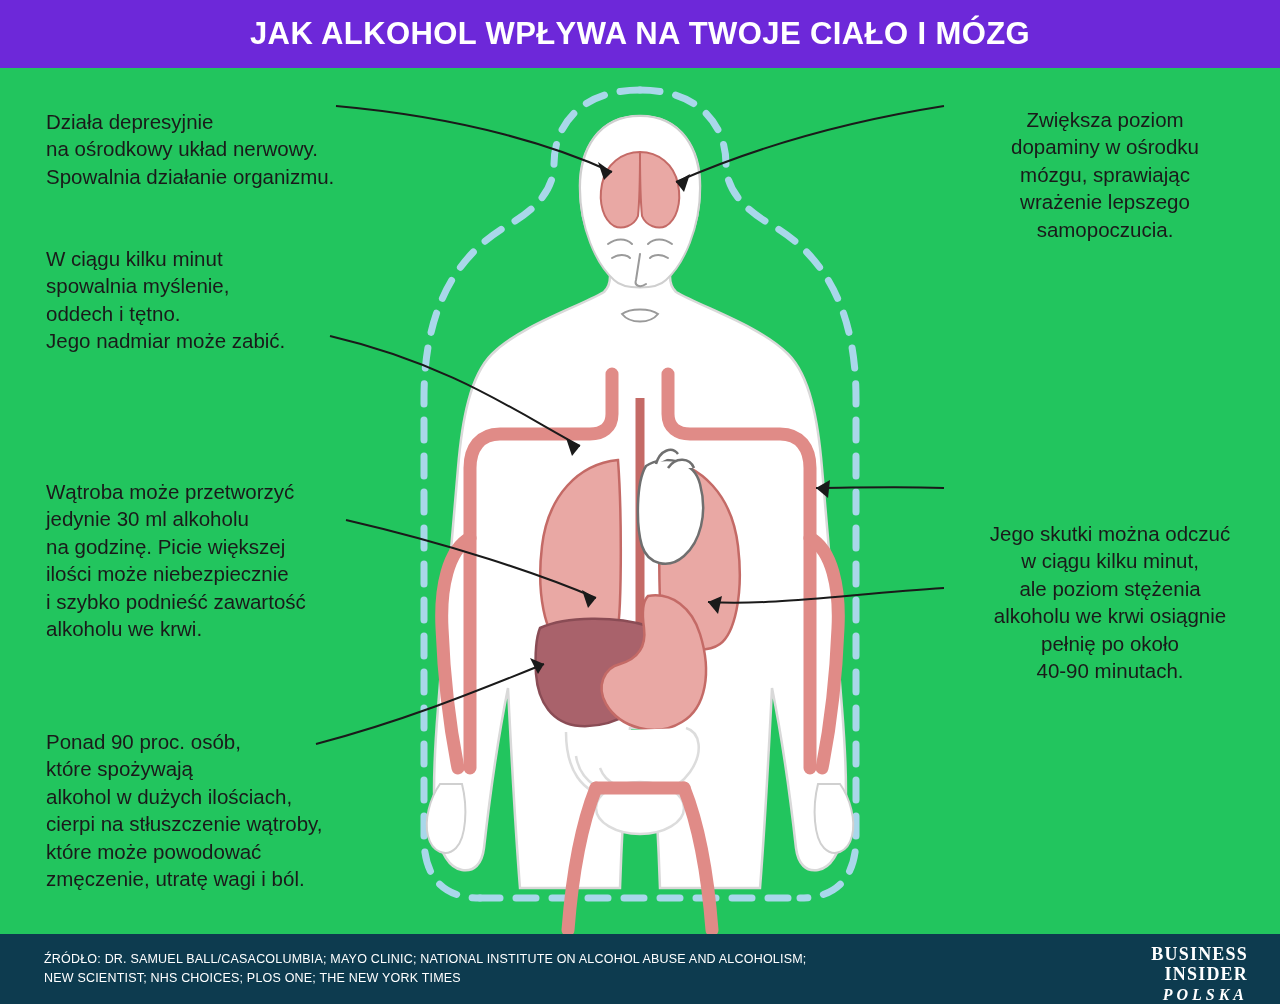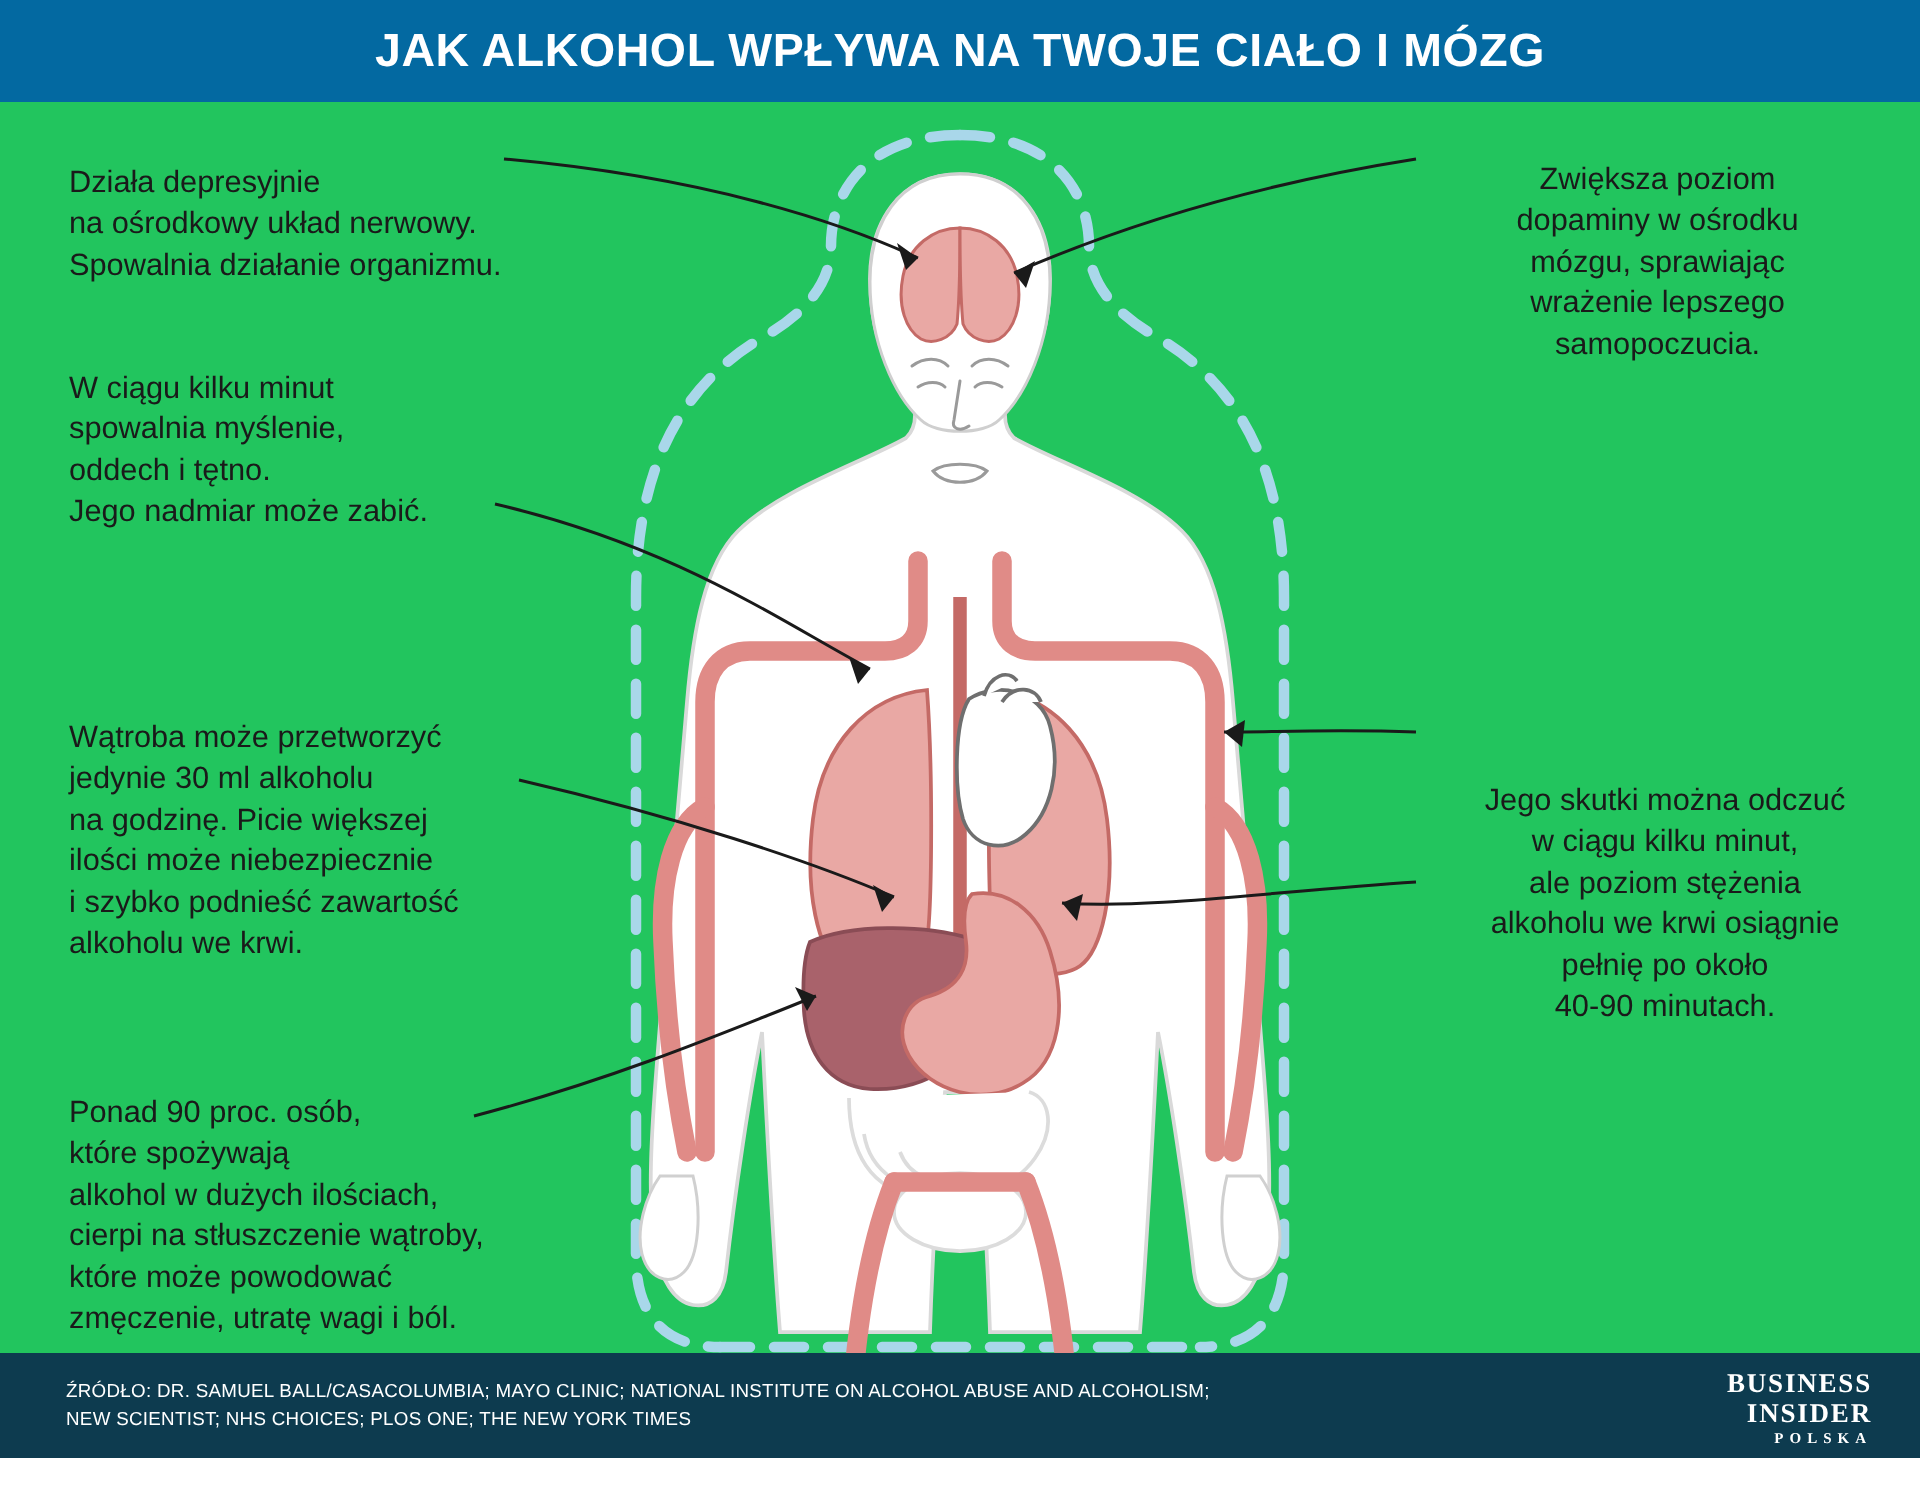--- a/index.html
+++ b/index.html
@@ -19,21 +19,21 @@
     height: 1004px;
     background: #ffffff;
   }
 
   
   .header {
     position: absolute;
     left: 0; top: 0;
     width: 1280px;
     height: 68px;
-    background: #0369a1;
+    background: #6d28d9;
     display: flex;
     align-items: center;
     justify-content: center;
   }
   .header-title {
     color: #ffffff;
     font-size: 31px;
     font-weight: bold;
     letter-spacing: 0.4px;
     text-align: center;
@@ -74,21 +74,21 @@
   #c-left-3  { left: 46px;  top: 660px; width: 360px; }
 
   #c-right-0 { left: 955px; top: 38px;  width: 300px; }
   #c-right-1 { left: 955px; top: 226px; width: 300px; }
   #c-right-2 { left: 955px; top: 452px; width: 310px; }
   #c-right-3 { left: 955px; top: 688px; width: 310px; }
 
   
   .footer {
     position: absolute;
-    left: 0; top: 902px;
+    left: 0; top: 934px;
     width: 1280px;
     height: 70px;
     background: #0d3b4f;
   }
   .source {
     position: absolute;
     left: 44px;
     top: 16px;
     width: 900px;
     color: #ffffff;
@@ -107,25 +107,26 @@
     font-family: "Liberation Serif", serif;
   }
   .logo .l1, .logo .l2 {
     font-size: 18px;
     font-weight: bold;
     letter-spacing: 1.2px;
     line-height: 1.12;
     display: block;
   }
   .logo .l3 {
-    font-size: 10px;
+    font-size: 16px;
     font-weight: bold;
     letter-spacing: 4px;
     display: block;
     margin-top: 2px;
+    font-style: italic;
   }
 </style>
 </head>
 <body>
 
 <div class="page">
 
   <div class="header">
     <div class="header-title">JAK ALKOHOL WPŁYWA NA TWOJE CIAŁO I  MÓZG</div>
   </div>

